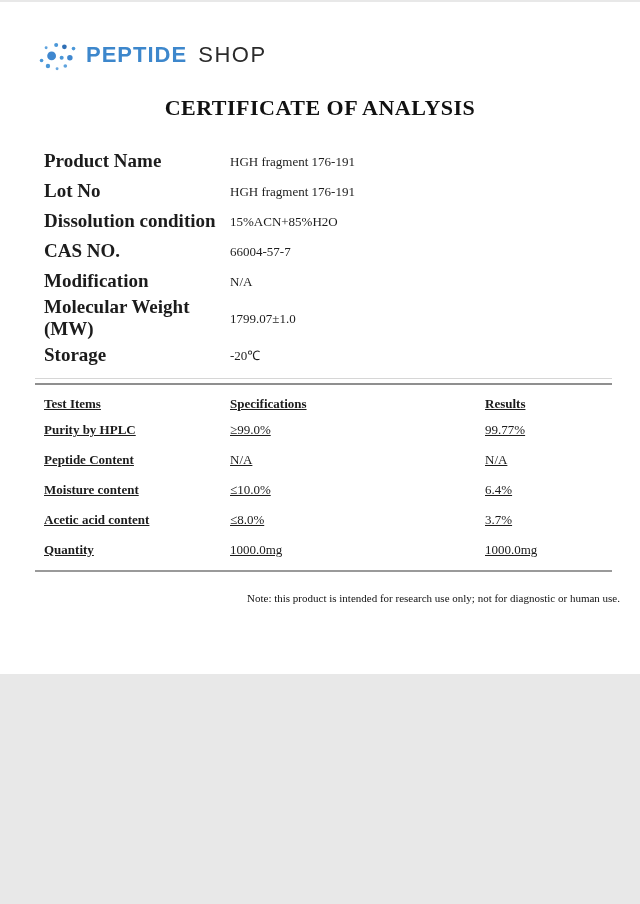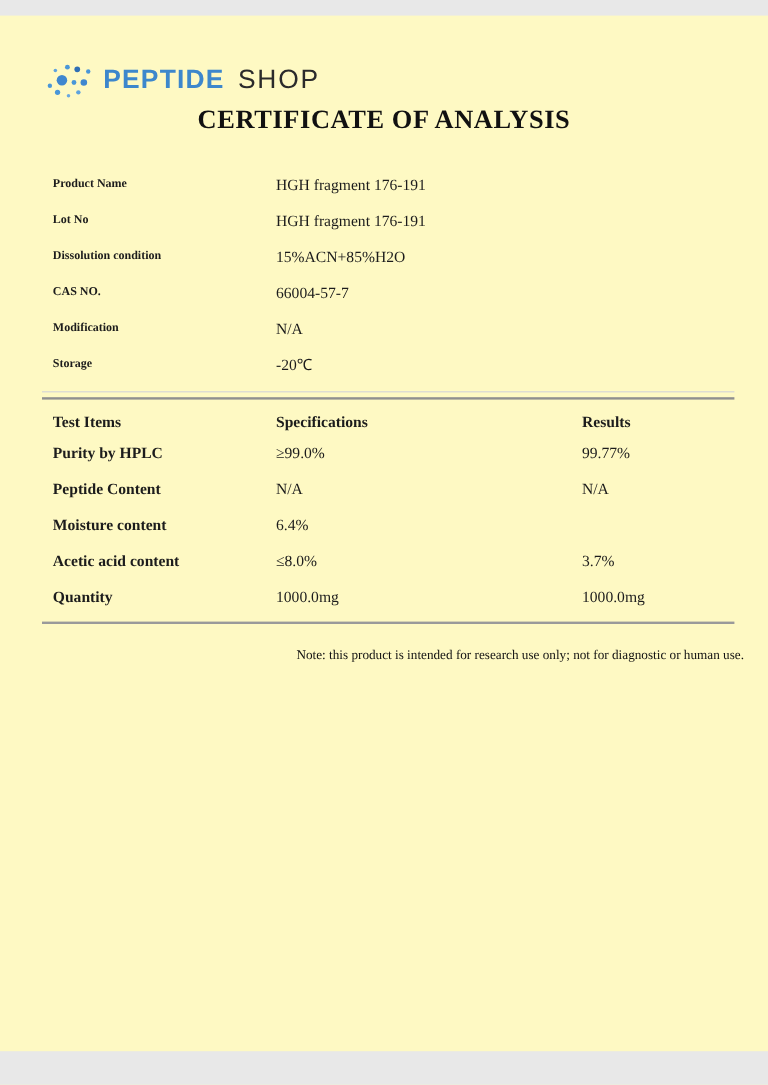--- a/index.html
+++ b/index.html
@@ -1,21 +1,21 @@
 <!DOCTYPE html>
 <html><head>
 <meta charset="utf-8">
 <style>
   html, body { margin: 0; padding: 0; background: #e8e8e8; }
   .page {
     position: relative;
     width: 640px;
-    height: 863px;
-    margin: 13px auto;
-    background: #fef9c3;
+    height: 672px;
+    margin: 2px auto;
+    background: #ffffff;
     font-family: "Liberation Serif", serif;
     color: #1c1c1c;
     overflow: hidden;
   }
 
   
   .logo {
     position: absolute;
     top: 31px;
     left: 37px;
@@ -29,54 +29,54 @@
     font-size: 22px;
     letter-spacing: 1px;
     white-space: nowrap;
   }
   .brand-bold { color: #3d87cc; font-weight: 700; }
   .brand-light { color: #2b2b2b; font-weight: 400; margin-left: 4px; letter-spacing: 1.5px; }
 
   
   .title {
     margin: 0;
-    padding-top: 74px;
+    padding-top: 93px;
     text-align: center;
     font-size: 22px;
     font-weight: 700;
     letter-spacing: 0.5px;
     color: #111;
   }
 
   
   .info { margin: 25px 28px 0 44px; }
   .irow {
     display: grid;
     grid-template-columns: 186px 1fr;
     min-height: 30px;
     align-items: center;
   }
-  .ilabel { font-weight: 700; font-size: 10px; }
+  .ilabel { font-weight: 700; font-size: 19px; }
   .ivalue { font-size: 13px; line-height: 17px; }
 
   
   .rule-double {
     margin: 8px 28px 0 35px;
     height: 4px;
     border-top: 1px solid #d6d6d6;
     border-bottom: 2px solid #8f8f8f;
   }
   .rule-single {
     margin: 5px 28px 0 35px;
     border-top: 2px solid #9a9a9a;
     height: 0;
   }
 
   
-  .tests { margin: 0 28px 0 44px; }
+  .tests { margin: 0 28px 0 44px; text-decoration: underline; }
   .trow {
     display: grid;
     grid-template-columns: 186px 255px 1fr;
     min-height: 30px;
     align-items: center;
   }
   .trow.thead { min-height: 27px; align-items: end; padding-bottom: 3px; }
   .thead .c1, .thead .c2, .thead .c3 { font-weight: 700; font-size: 13px; }
   .c1 { font-weight: 700; font-size: 13px; }
   .c2, .c3 { font-size: 13px; }
@@ -132,20 +132,24 @@
     </div>
     <div class="irow">
       <div class="ilabel">CAS NO.</div>
       <div class="ivalue">66004-57-7</div>
     </div>
     <div class="irow">
       <div class="ilabel">Modification</div>
       <div class="ivalue">N/A</div>
     </div>
     <div class="irow">
+      <div class="ilabel">Molecular Weight (MW)</div>
+      <div class="ivalue">1799.07±1.0</div>
+    </div>
+    <div class="irow">
       <div class="ilabel">Storage</div>
       <div class="ivalue">-20℃</div>
     </div>
   </section>
 
   <div class="rule-double"></div>
 
   <section class="tests">
     <div class="trow thead">
       <div class="c1">Test Items</div>
@@ -157,20 +161,21 @@
       <div class="c2">≥99.0%</div>
       <div class="c3">99.77%</div>
     </div>
     <div class="trow">
       <div class="c1">Peptide Content</div>
       <div class="c2">N/A</div>
       <div class="c3">N/A</div>
     </div>
     <div class="trow">
       <div class="c1">Moisture content</div>
+      <div class="c2">≤10.0%</div>
       <div class="c3">6.4%</div>
     </div>
     <div class="trow">
       <div class="c1">Acetic acid content</div>
       <div class="c2">≤8.0%</div>
       <div class="c3">3.7%</div>
     </div>
     <div class="trow">
       <div class="c1">Quantity</div>
       <div class="c2">1000.0mg</div>

